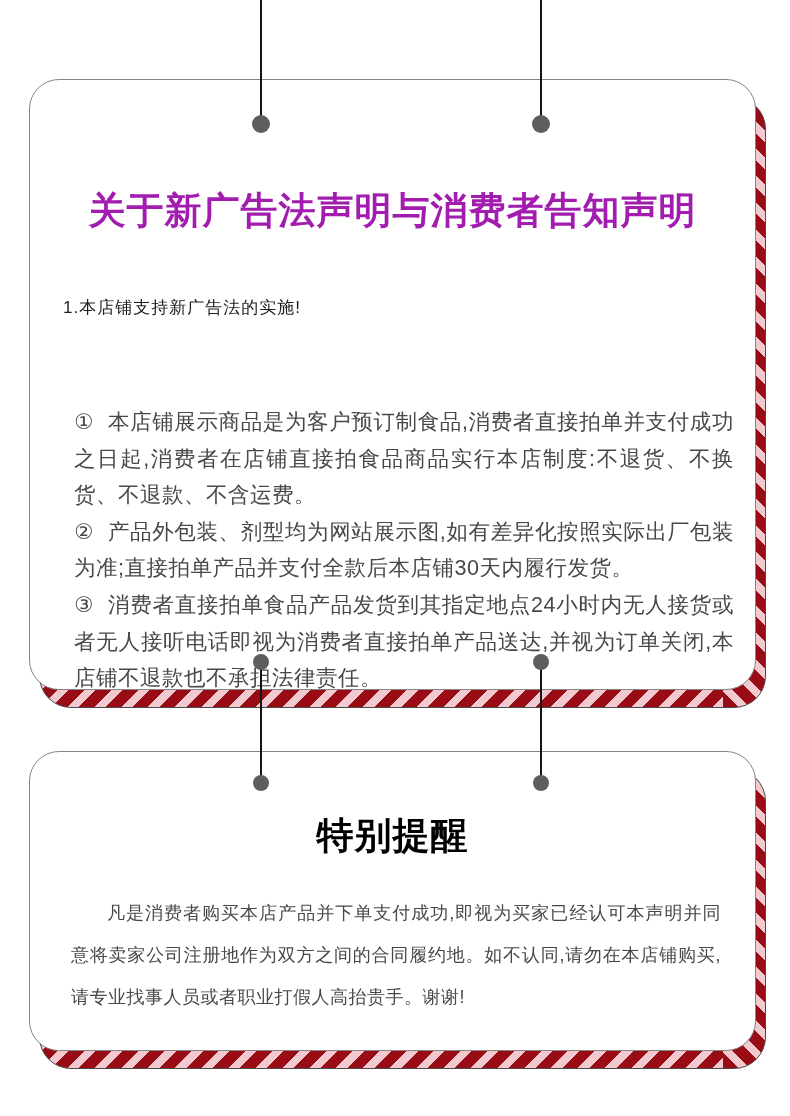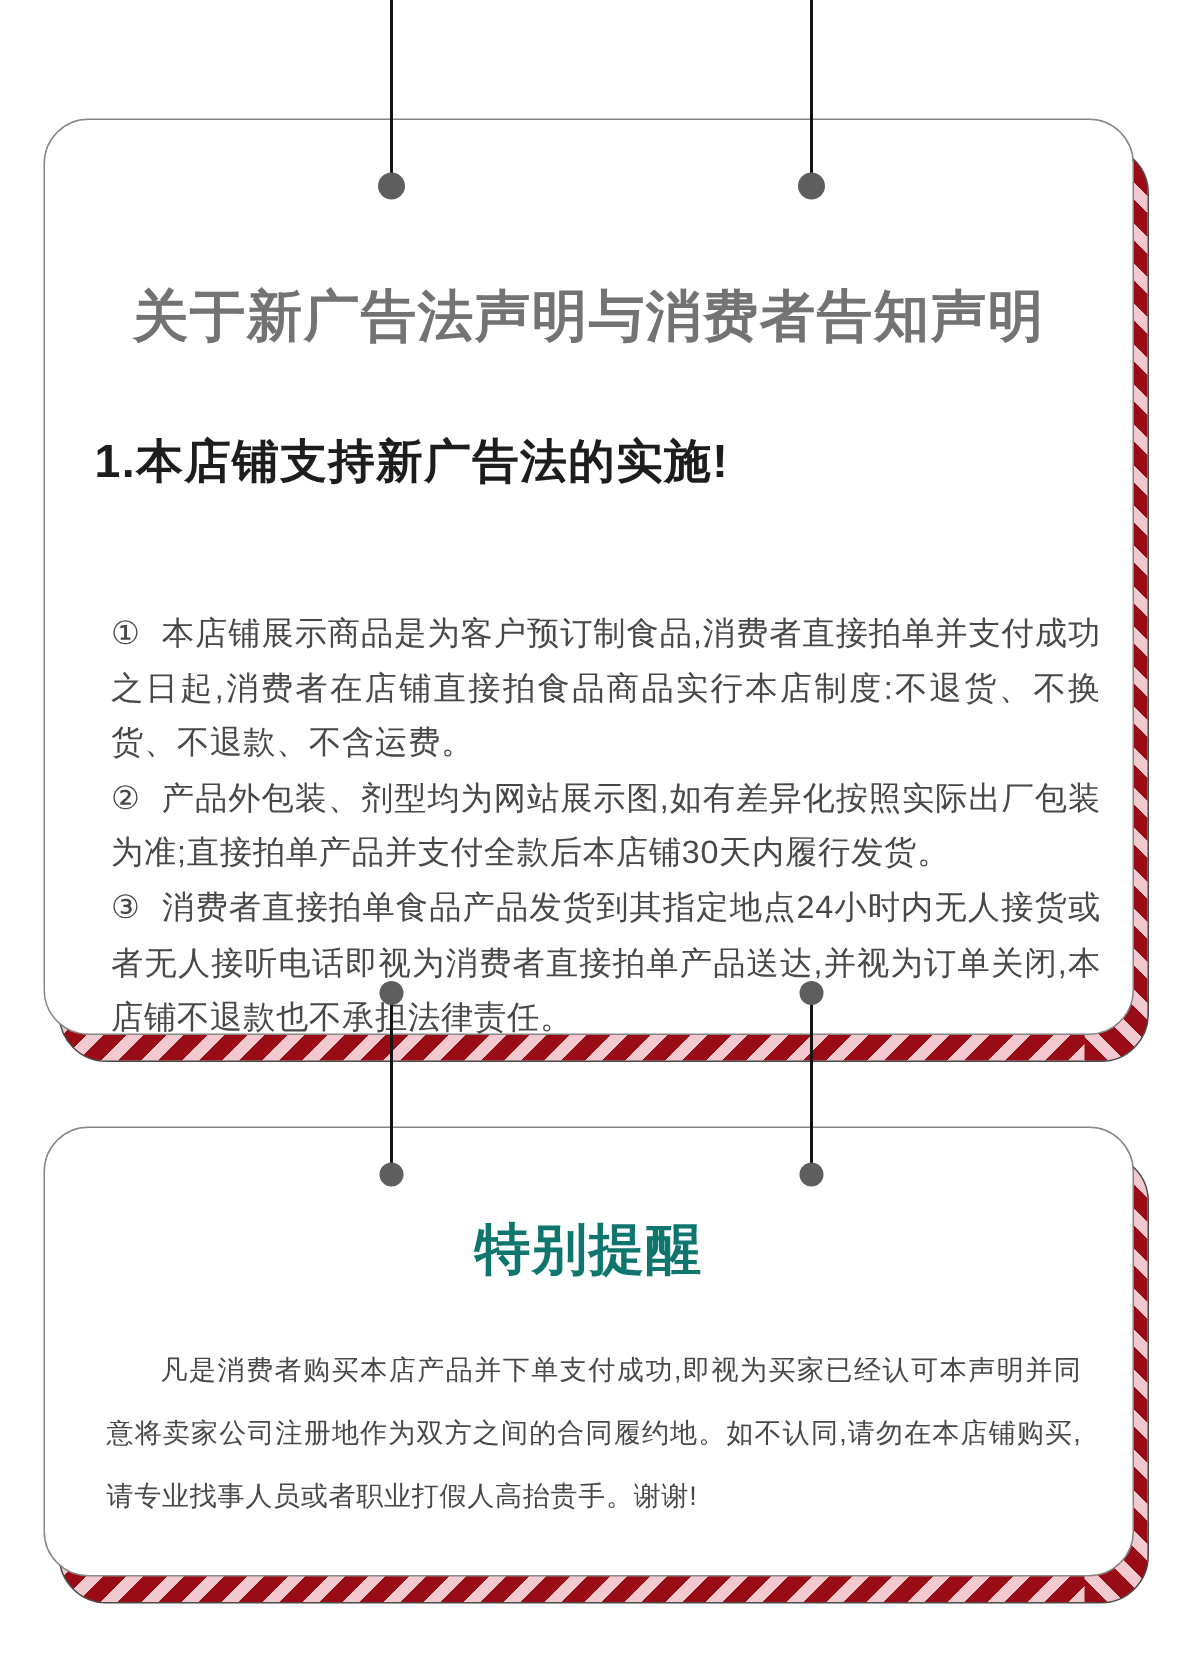--- a/index.html
+++ b/index.html
@@ -66,29 +66,29 @@
   
   .c1 .card-title {
     position: absolute;
     left: 0; right: 0; top: 108px;
     margin: 0;
     text-align: center;
     font-size: 37px;
     line-height: 46px;
     font-weight: 700;
     letter-spacing: 1px;
-    color: #737373;
+    color: #a21caf;
   }
   .lead {
     position: absolute;
     left: 33px; right: 24px;
     margin: 0;
-    font-size: 31px;
+    font-size: 17px;
     line-height: 31px;
-    font-weight: 700;
+    font-weight: 400;
     letter-spacing: 1px;
     color: #1d1d1d;
   }
   .lead1 { top: 212px; }
   .lead2 { top: 275px; }
   .items {
     position: absolute;
     left: 44px; right: 21px; top: 324px;
     font-size: 21.5px;
     line-height: 36.6px;
@@ -102,22 +102,21 @@
   
   .c2 .card-title {
     position: absolute;
     left: 0; right: 0; top: 62px;
     margin: 0;
     text-align: center;
     font-size: 37px;
     line-height: 44px;
     font-weight: 700;
     letter-spacing: 1px;
-    color: #0f766e;
-    font-family: Liberation Mono, monospace;
+    color: #000000;
   }
   .reminder-body {
     position: absolute;
     left: 41px; right: 34px; top: 140px;
     margin: 0;
     font-size: 18px;
     line-height: 42px;
     letter-spacing: 0.5px;
     color: #484848;
     text-align: justify;

